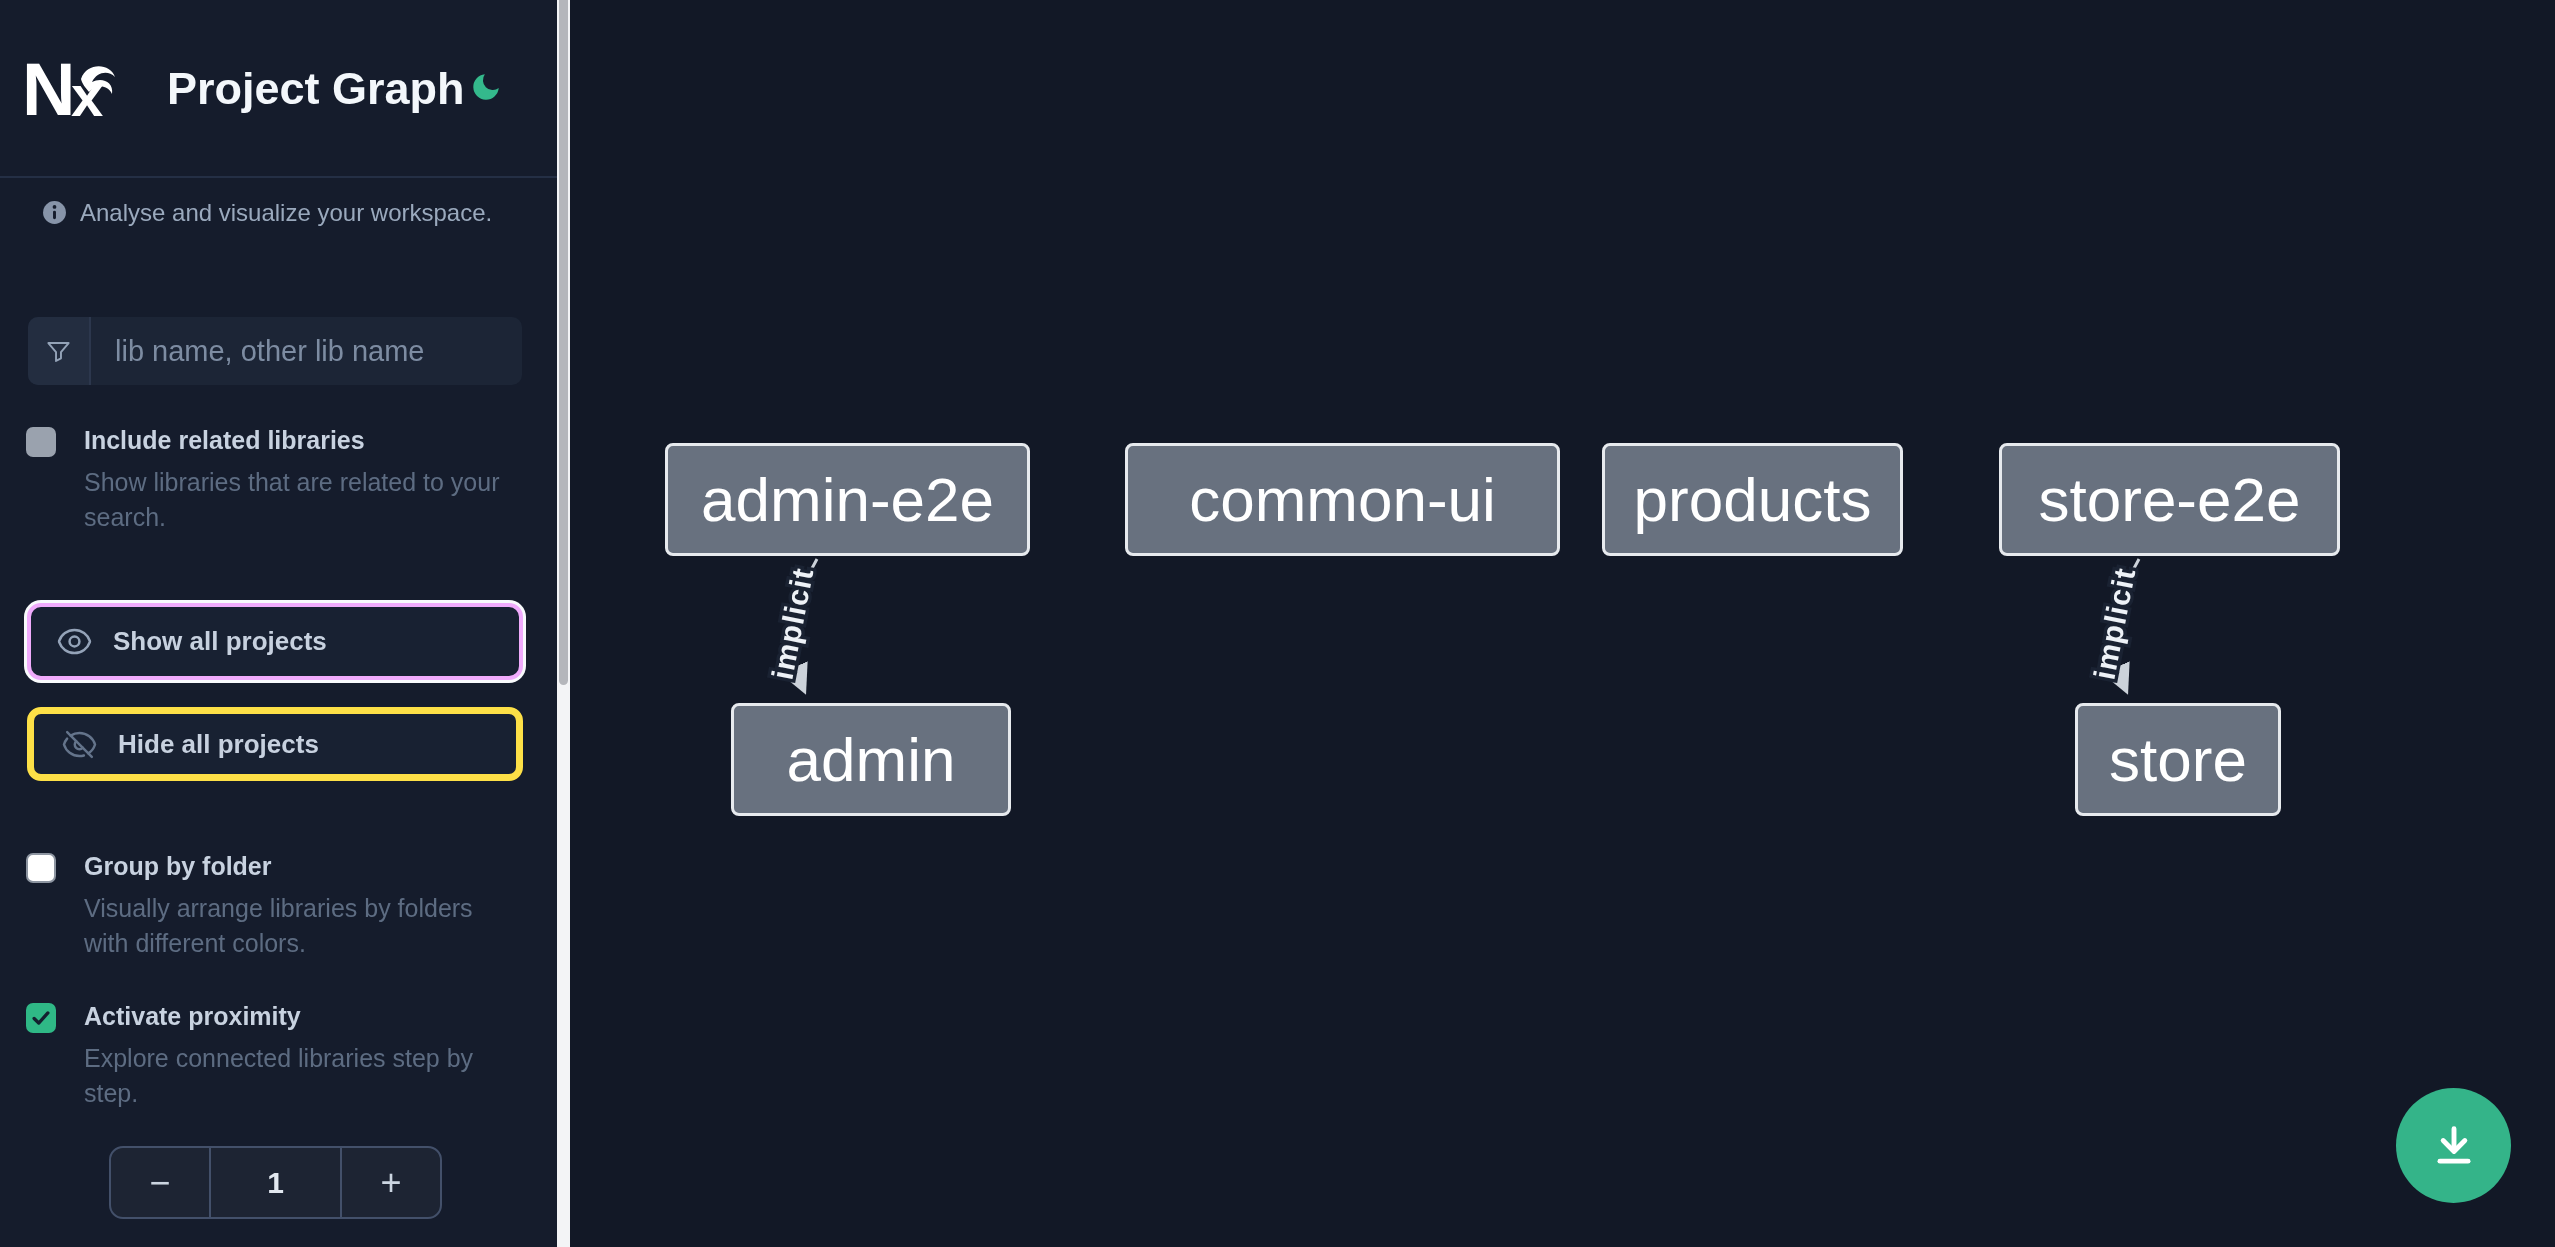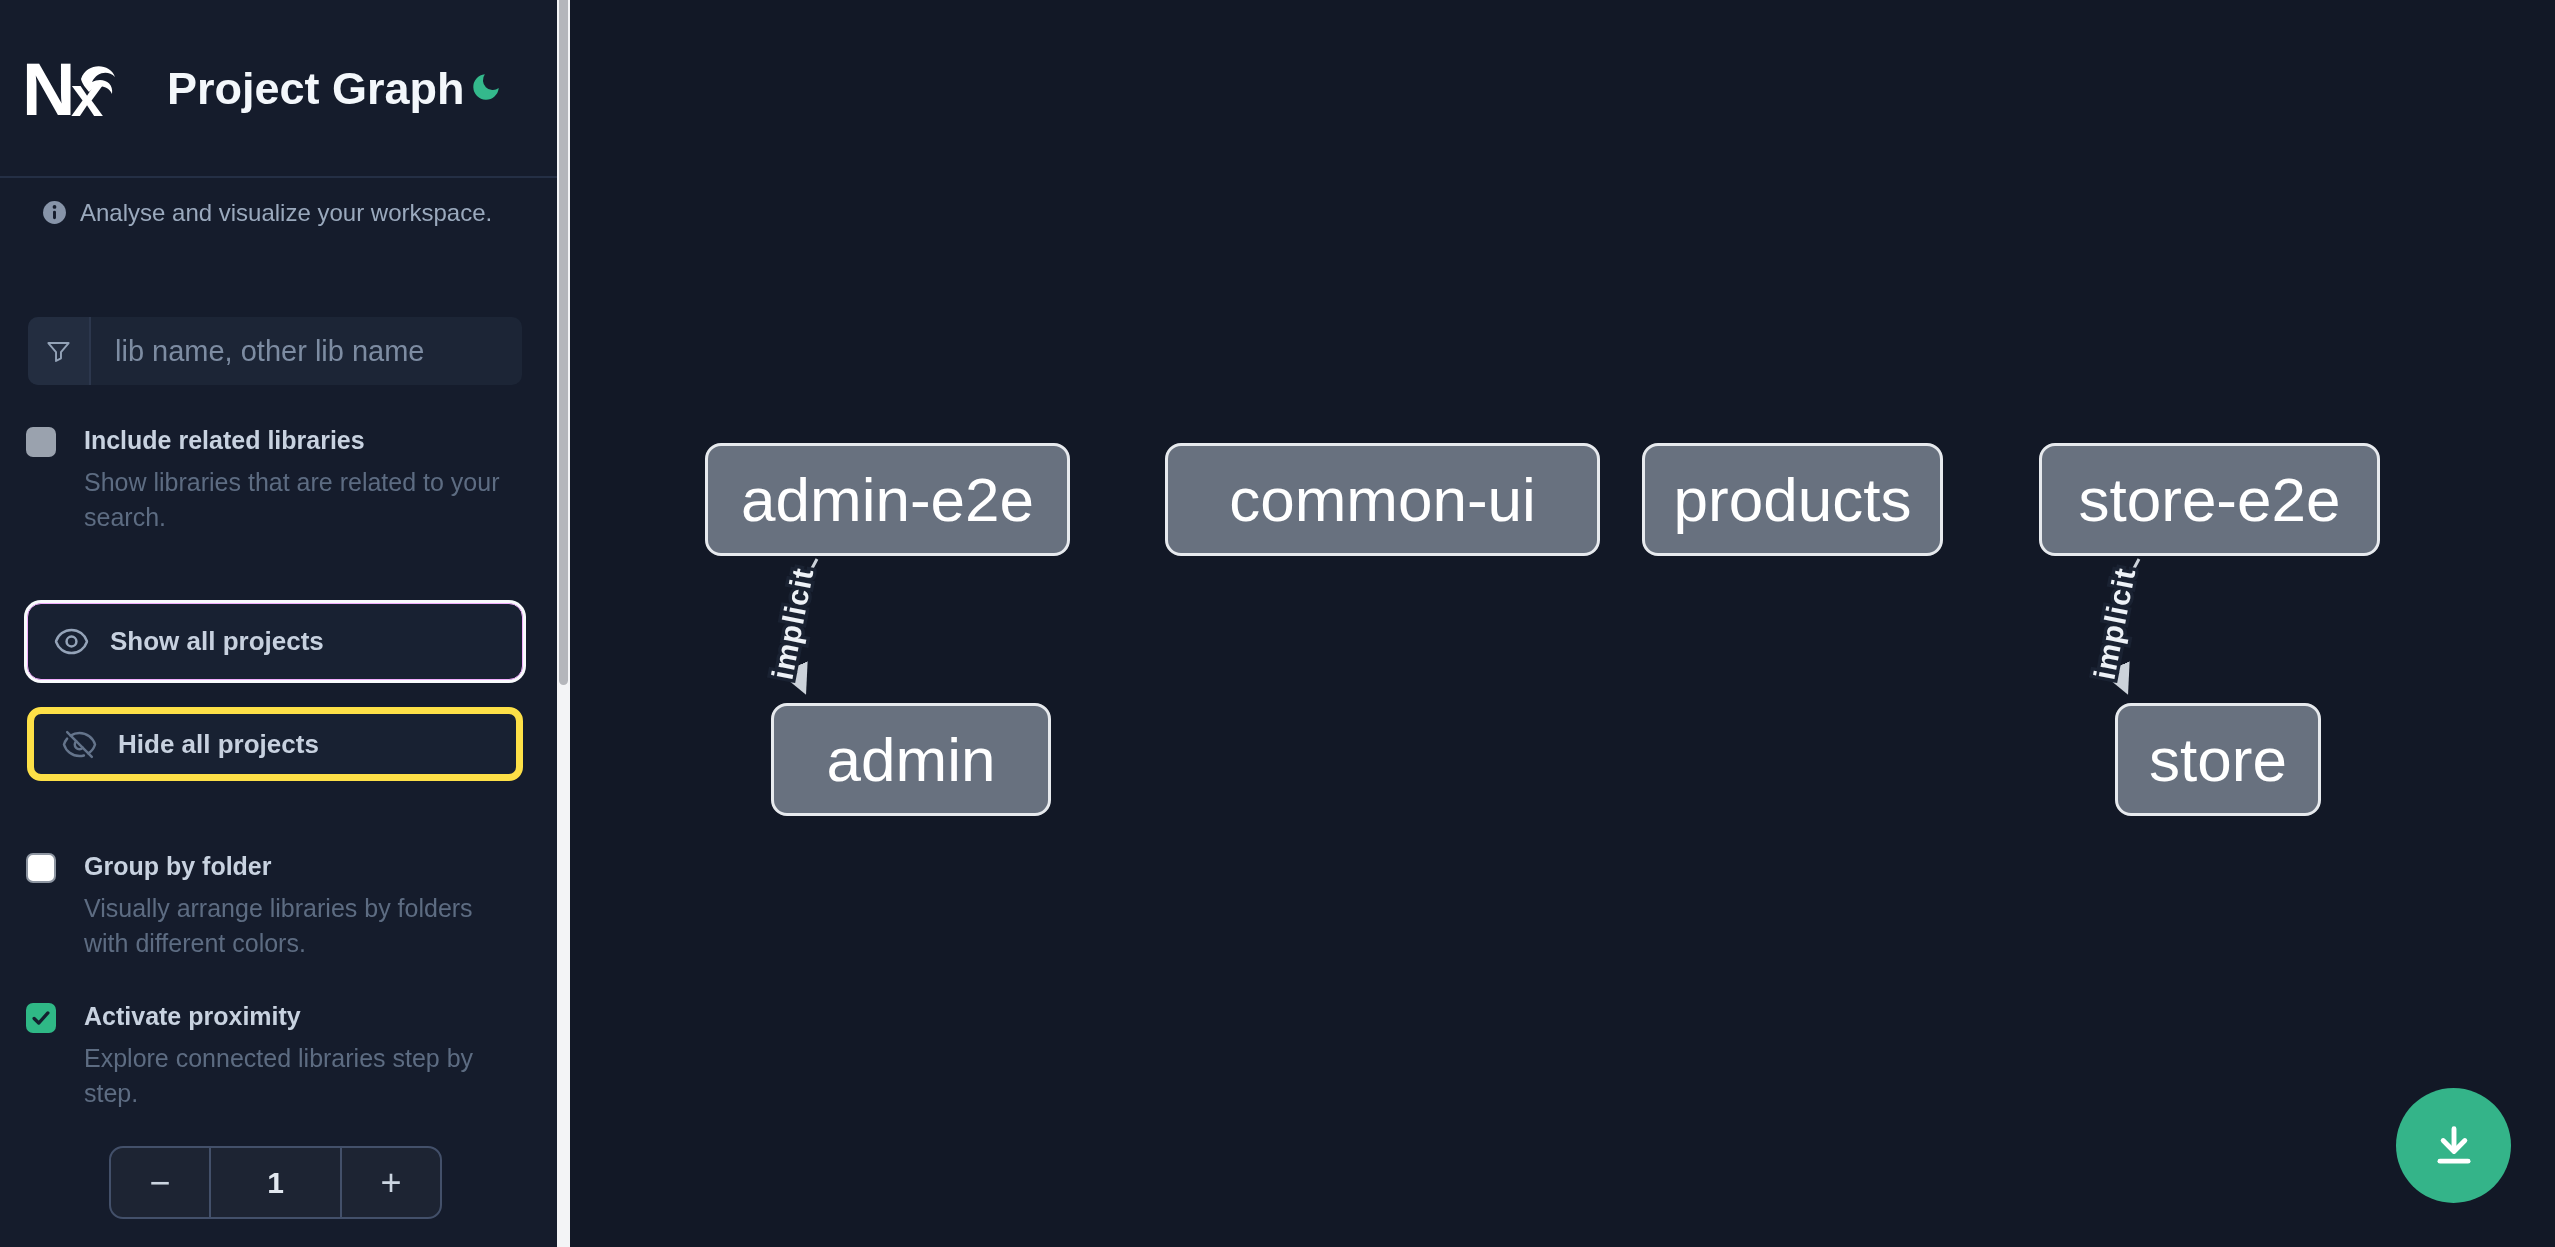--- a/index.html
+++ b/index.html
@@ -40,44 +40,44 @@
   .cbx-gray  { background:#9aa2ae; }
   .cbx-white { background:#ffffff; border:2px solid #8d95a1; }
   .cbx-green { background:#2fb886; display:flex; align-items:center; justify-content:center; }
   .opt-title { position:absolute; left:84px; top:0; font-size:25px; font-weight:700;
                color:#c8d2e0; white-space:nowrap; cursor:pointer; }
   .opt-desc  { position:absolute; left:84px; width:424px; font-size:25px; line-height:35px; color:#5d6c82; }
 
   .sb-btn { position:absolute; left:27px; width:496px; display:flex; align-items:center;
             border-radius:14px; background:#182132; cursor:pointer;
             font-family:"Liberation Sans",sans-serif; font-size:26px; font-weight:600; color:#c7d1df; }
-  .btn-show { top:603px; height:77px; border:1px solid #f0abfc;
+  .btn-show { top:603px; height:77px; border:4px solid #f0abfc;
               box-shadow:0 0 0 3px #f8fafc; padding-left:25px; }
   .btn-hide { top:707px; height:74px; border:7px solid #fde047; padding-left:27px; }
   .sb-btn .btn-icon { width:37px; height:37px; margin-right:20px; flex:0 0 auto; }
 
   .stepper { position:absolute; left:109px; top:1146px; width:333px; height:73px;
              border:2px solid #43506a; border-radius:14px; background:rgba(255,255,255,0.035);
              display:flex; overflow:hidden; }
   .step-btn { width:98px; border:none; background:transparent; color:#cbd5e1; font-size:36px;
               font-family:"Liberation Sans",sans-serif; cursor:pointer; line-height:69px; }
   .step-value { flex:1; width:133px; border:none; outline:none; background:transparent;
                 border-left:2px solid #43506a; border-right:2px solid #43506a;
                 text-align:center; color:#e2e8f0; font-size:30px; font-weight:600;
                 font-family:"Liberation Sans",sans-serif; }
 
   
   .scroll-track { position:absolute; left:557px; top:0; width:13px; height:1247px; background:#f3f4f6; }
   .scroll-thumb { position:absolute; left:2px; top:0; width:9px; height:685px;
                   background:#b4b6bb; border-radius:0 0 6px 6px; cursor:grab; }
 
   
-  .node { position:absolute; background:#68717f; border:3px solid #e7eaee; border-radius:16px;
+  .node { position:absolute; background:#68717f; border:3px solid #e7eaee; border-radius:8px;
           display:flex; align-items:center; justify-content:center; color:#ffffff;
-          font-size:62px; font-weight:400; letter-spacing:0; cursor:pointer; white-space:nowrap;margin-left:40px; }
+          font-size:62px; font-weight:400; letter-spacing:0; cursor:pointer; white-space:nowrap; }
   .n-admin-e2e { left:665px;  top:443px; width:365px; height:113px; }
   .n-common-ui { left:1125px; top:443px; width:435px; height:113px; }
   .n-products  { left:1602px; top:443px; width:301px; height:113px; }
   .n-store-e2e { left:1999px; top:443px; width:341px; height:113px; }
   .n-admin     { left:731px;  top:703px; width:280px; height:113px; }
   .n-store     { left:2075px; top:703px; width:206px; height:113px; }
 
   .edges-svg { position:absolute; left:0; top:0; width:2555px; height:1247px; pointer-events:none; }
   .edge-label { font-family:"Liberation Sans",sans-serif; font-size:30px; font-weight:600;
                 fill:#eef2f7; stroke:#1a2232; stroke-width:7px; paint-order:stroke;

